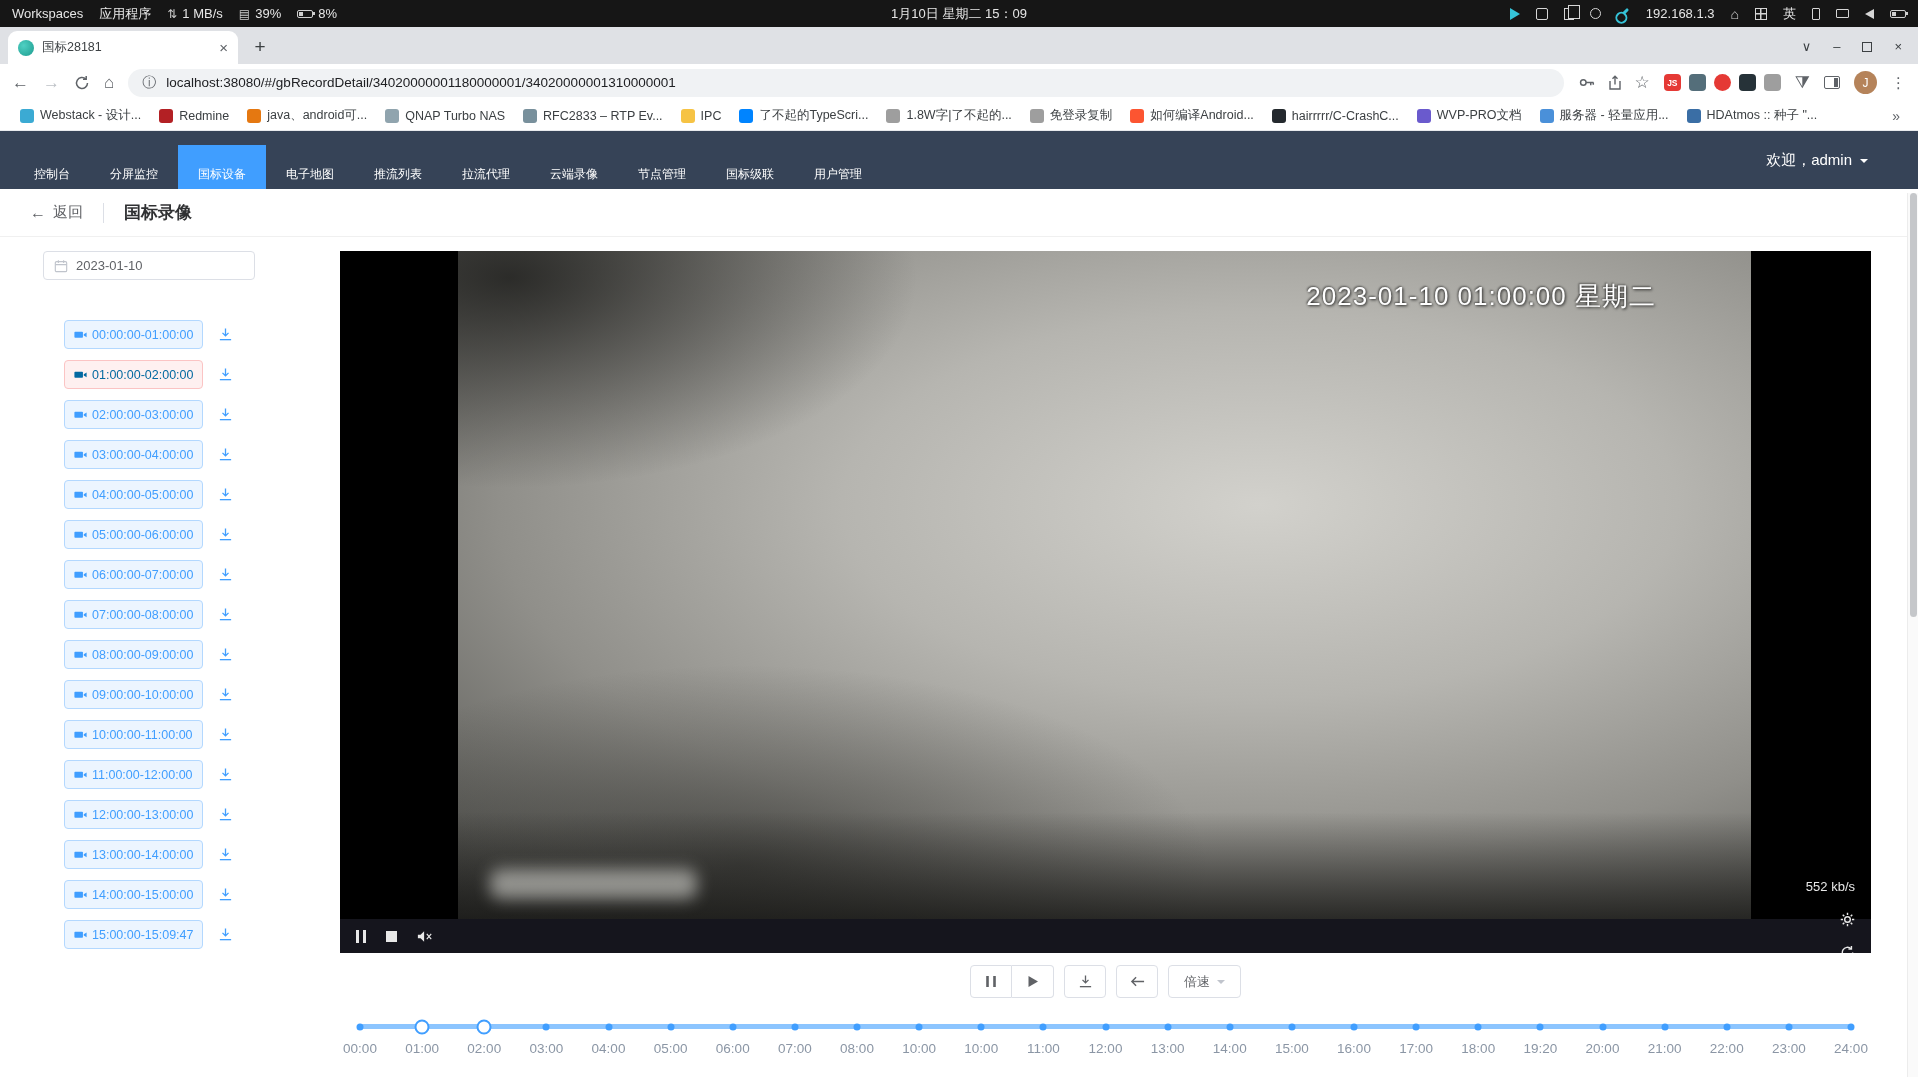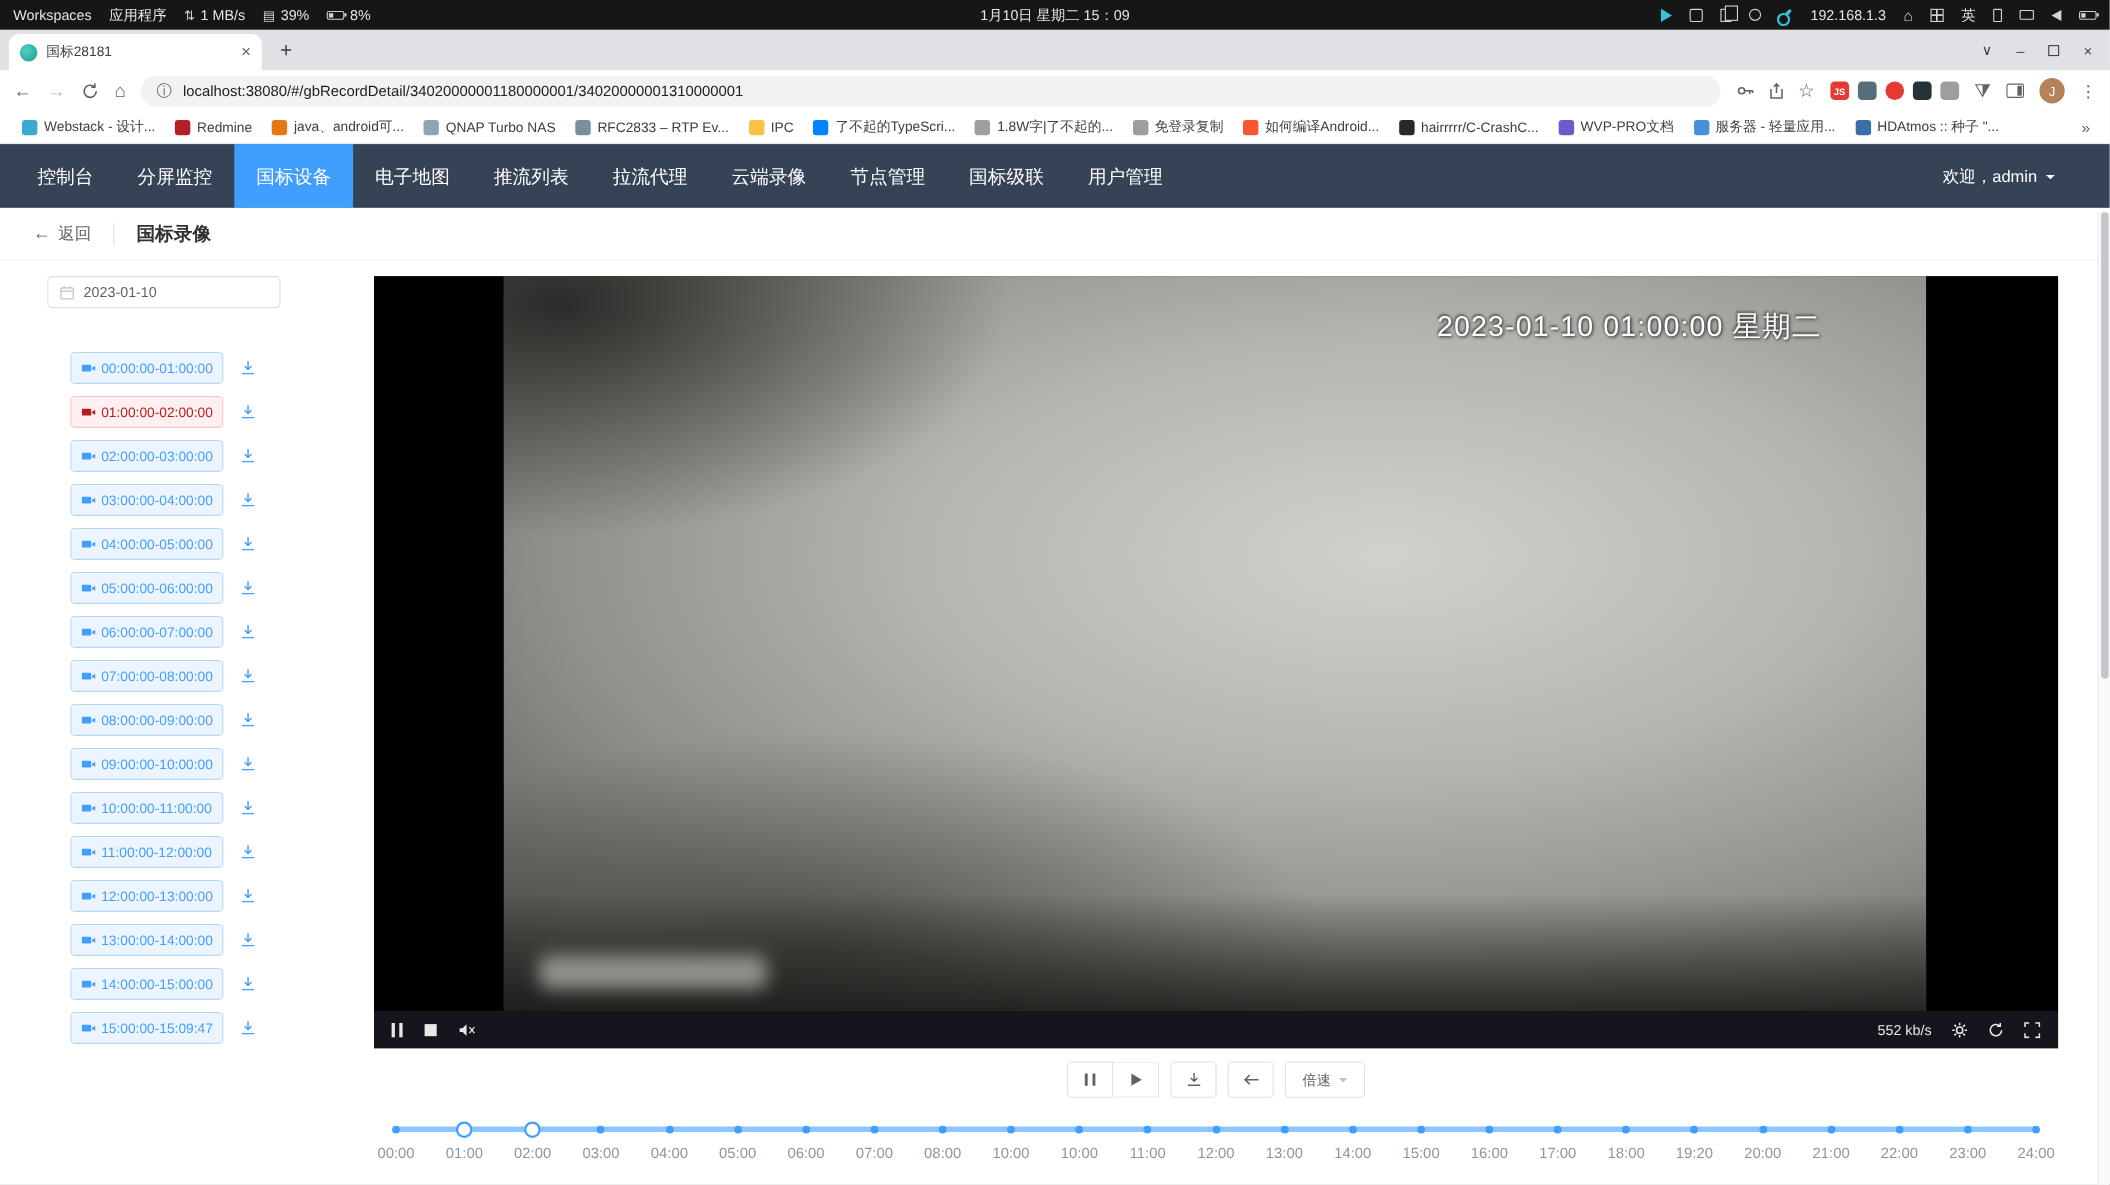--- a/index.html
+++ b/index.html
@@ -59,61 +59,61 @@
   
   .bookmarks-bar { height:30px; background:#fff; display:flex; align-items:center; padding:0 12px; gap:2px; border-bottom:1px solid #e8eaed; flex:0 0 auto; }
   .bm-items { display:flex; align-items:center; gap:2px; overflow:hidden; flex:1; }
   .bm-item { display:flex; align-items:center; gap:6px; padding:3px 8px; border-radius:6px; font-size:12.5px; color:#3c4043; white-space:nowrap; }
   .bm-ico { width:14px; height:14px; border-radius:3px; background:var(--c,#9e9e9e); flex:0 0 auto; }
   .bm-overflow { color:#5f6368; font-size:14px; padding:0 6px; }
 
   
   .app-nav { height:58px; background:#364357; display:flex; align-items:center; padding:0 50px 0 14px; flex:0 0 auto; }
   .nav-items { display:flex; height:100%; }
-  .nav-item { height:100%; display:flex; align-items:center; padding:0 20px; color:#fff; font-size:17px; cursor:pointer; }
+  .nav-item { height:100%; display:flex; align-items:center; padding:0 20px; color:#fff; font-size:12px; cursor:pointer;margin-top:14px; }
   .nav-item.active { background:#409eff; }
   .nav-right { margin-left:auto; color:#fff; font-size:15px; display:flex; align-items:center; gap:8px; }
   .caret-down { width:0; height:0; border:4.5px solid transparent; border-top-color:currentColor; margin-top:5px; display:inline-block; }
 
   
   .breadcrumb-row { height:48px; background:#fff; display:flex; align-items:center; padding:0 30px; gap:20px; border-bottom:1px solid #f0f0f0; flex:0 0 auto; }
   .back-link { display:flex; align-items:center; gap:7px; color:#606266; font-size:15px; cursor:pointer; }
   .back-arrow { font-size:16px; }
   .v-divider { width:1px; height:20px; background:#dcdfe6; }
   .page-title { font-size:17px; font-weight:bold; color:#303133; }
 
   
   .content { flex:1; display:flex; background:#fff; overflow:hidden; }
   .sidebar { width:300px; flex:0 0 auto; padding:14px 0 0 43px; }
   .date-input { width:212px; height:29px; border:1px solid #dcdfe6; border-radius:4px; display:flex; align-items:center; padding:0 10px; gap:8px; font-size:13px; color:#606266; background:#fff; }
   .date-input svg { color:#c0c4cc; }
   .rec-list { margin-top:40px; }
   .rec-row { display:flex; align-items:center; gap:15px; margin-bottom:11px; margin-left:21px; }
   .rec-chip { display:flex; align-items:center; gap:5px; height:29px; padding:0 9px; background:#ecf5ff; border:1px solid #b3d8ff; border-radius:4px; color:#409eff; font-size:12.5px; font-family:inherit; cursor:pointer; white-space:nowrap; }
-  .rec-row.active .rec-chip { background:#fef0f0; border-color:#fbc4c4; color:#b91c1c; }
+  .rec-row.active .rec-chip { background:#fef0f0; border-color:#fbc4c4; color:#0369a1; }
   .dl-btn { color:#409eff; display:flex; cursor:pointer; }
 
   .main { flex:1; padding:14px 47px 0 40px; display:flex; flex-direction:column; min-width:0; }
 
   
   .player { position:relative; width:100%; height:702px; background:#000; overflow:hidden; }
   .video-surface { position:absolute; left:118px; right:120px; top:0; bottom:34px;
     background:
       radial-gradient(45% 45% at 4% 4%, rgba(30,30,28,.85), rgba(30,30,28,0) 70%),
       linear-gradient(to top, rgba(22,22,20,.8), rgba(22,22,20,0) 16%),
       radial-gradient(60% 50% at 22% 92%, rgba(45,45,42,.6), rgba(45,45,42,0) 60%),
       radial-gradient(95% 85% at 62% 38%, #d2d1cc 0%, #b6b5b0 34%, #908f8a 62%, #5c5c58 88%, #414140 100%);
   }
   .watermark-blur { position:absolute; left:2.5%; bottom:3%; width:16%; height:4.5%; background:rgba(230,230,224,.55); border-radius:10px; filter:blur(8px); }
   .osd { position:absolute; top:28px; right:95px; color:#fff; font-size:26px; letter-spacing:1px; text-shadow:1px 1px 3px rgba(0,0,0,.8), -1px -1px 2px rgba(0,0,0,.45); white-space:nowrap; }
   .player-bar { position:absolute; left:0; right:0; bottom:0; height:34px; background:#15151d; display:flex; align-items:center; padding:0 16px; gap:20px; color:#e8e8e8; }
   .pb-btn { display:flex; align-items:center; cursor:pointer; color:#e8e8e8; }
   .i-pause { width:10px; height:13px; border-left:3.5px solid #e8e8e8; border-right:3.5px solid #e8e8e8; display:inline-block; }
   .i-stop { width:11px; height:11px; background:#e8e8e8; display:inline-block; }
-  .pb-right { margin-left:auto; display:flex; align-items:flex-end; gap:18px; }
+  .pb-right { margin-left:auto; display:flex; align-items:flex-end; gap:18px;flex-direction:column; }
   .bitrate { font-size:13px; color:#e8e8e8; }
 
   
   .controls-row { display:flex; align-items:center; justify-content:center; gap:10px; margin-top:12px; }
   .time-range { width:350px; height:33px; border:1px solid #dcdfe6; border-radius:4px; display:flex; align-items:center; padding:0 12px; font-size:13px; color:#8a919c; background:#fff; }
   .time-range svg { color:#c0c4cc; flex:0 0 auto; }
   .tr-val { flex:1; text-align:center; }
   .tr-sep { color:#606266; }
   .ctl-group { display:flex; }
   .ctl-btn { width:42px; height:33px; background:#fff; border:1px solid #dcdfe6; display:flex; align-items:center; justify-content:center; color:#606266; cursor:pointer; }

